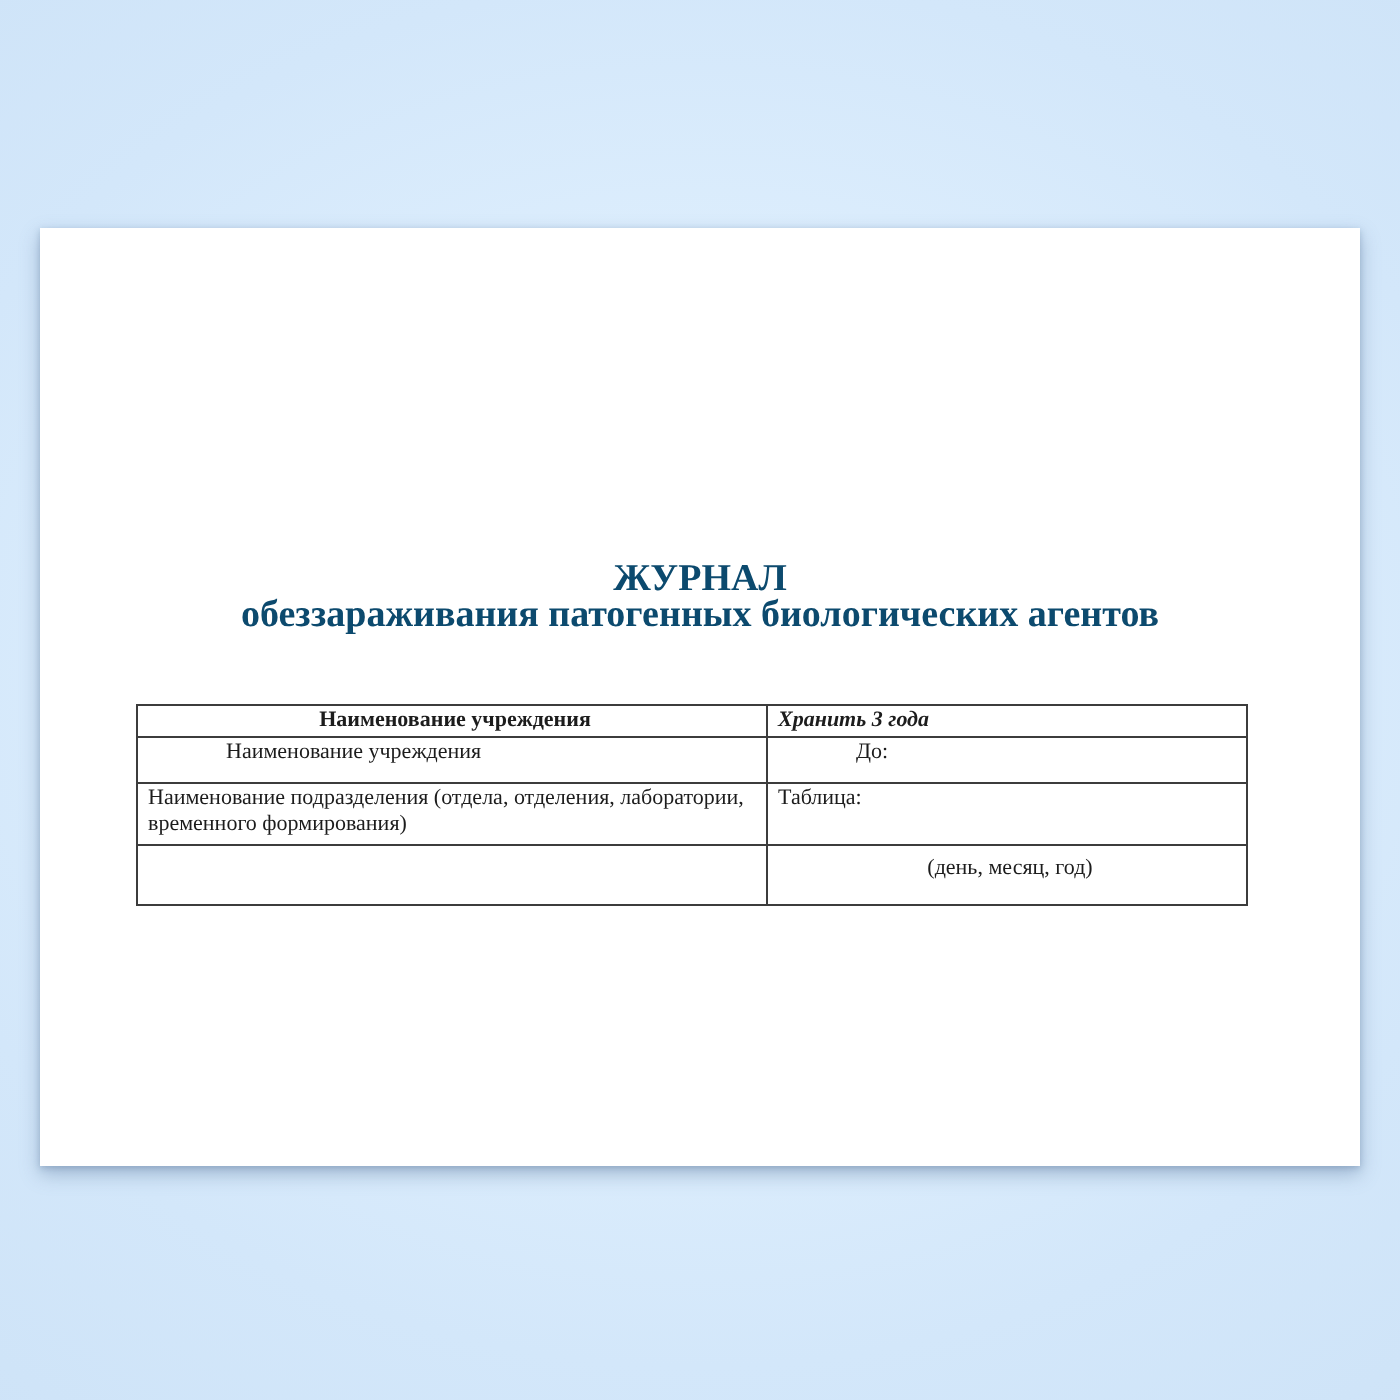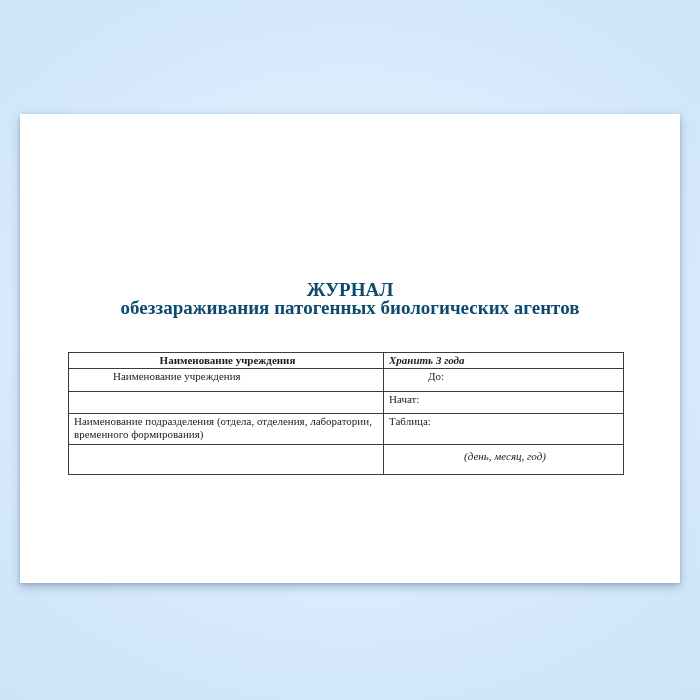--- a/index.html
+++ b/index.html
@@ -75,21 +75,21 @@
     font-size: 11px;
     line-height: 13px;
     color: #1c1c1c;
     padding: 1px 2px 0 5px;
     overflow: hidden;
   }
   .form-table tr.r1 td { height: 14px; }
   .form-table tr.r2 td { height: 21px; padding-left: 44px; }
   .form-table tr.r3 td { height: 20px; }
   .form-table tr.r4 td { height: 29px; margin-left: 41px; }
-  .form-table tr.r5 td { height: 24px; font-style: italic; }
+  .form-table tr.r5 td { height: 24px; }
   .form-table td.th-left {
     font-weight: 700;
     text-align: center;
   }
   .form-table td.th-right {
     font-weight: 700;
     font-style: italic;
   }
   .form-table td.date-hint {
     text-align: center;
@@ -115,24 +115,20 @@
         </colgroup>
       <tbody>
         <tr class="r1">
           <td class="th-left">Наименование учреждения</td>
           <td class="th-right">Хранить 3 года</td>
         </tr>
         <tr class="r2">
           <td>Наименование учреждения</td>
           <td>До:</td>
         </tr>
-        <tr class="r3">
-          <td></td>
-          <td>Начат:</td>
-        </tr>
         <tr class="r4">
           <td>Наименование подразделения (отдела, отделения, лаборатории, временного формирования)</td>
           <td>Таблица:</td>
         </tr>
         <tr class="r5">
           <td></td>
           <td class="date-hint">(день, месяц, год)</td>
         </tr>
       </tbody>
     </table>

